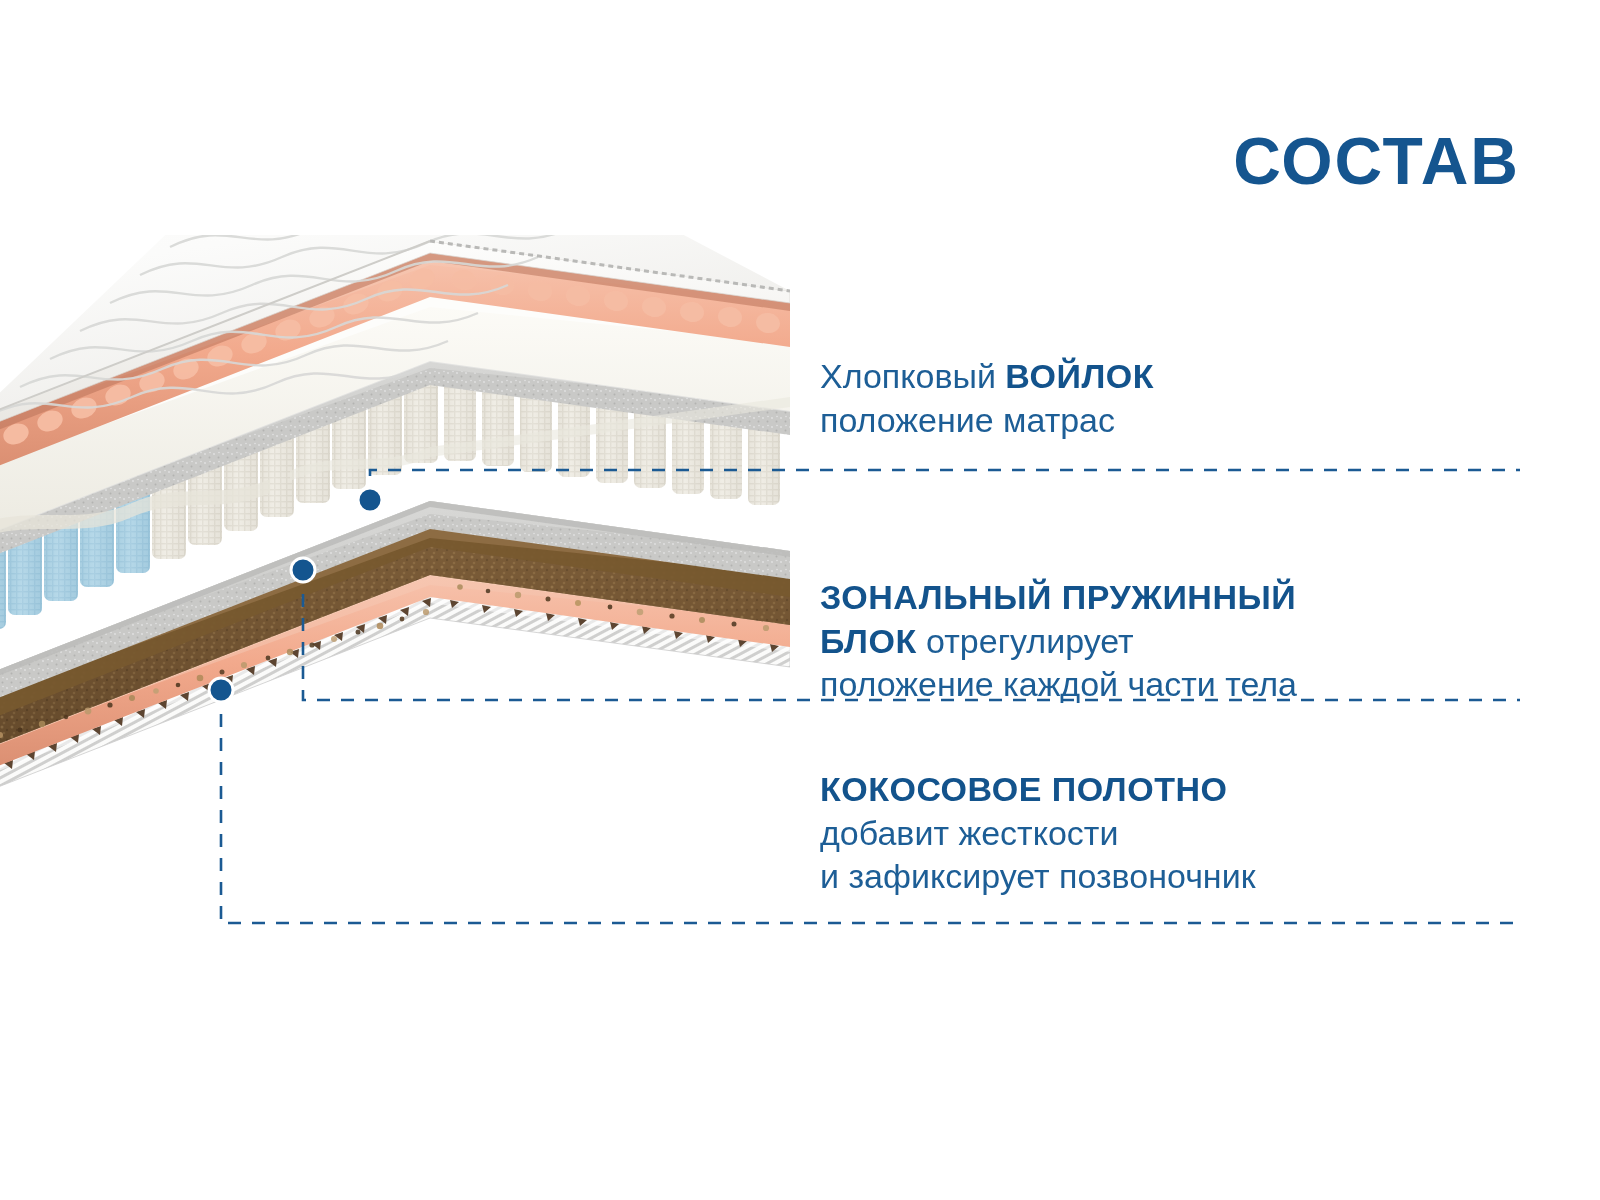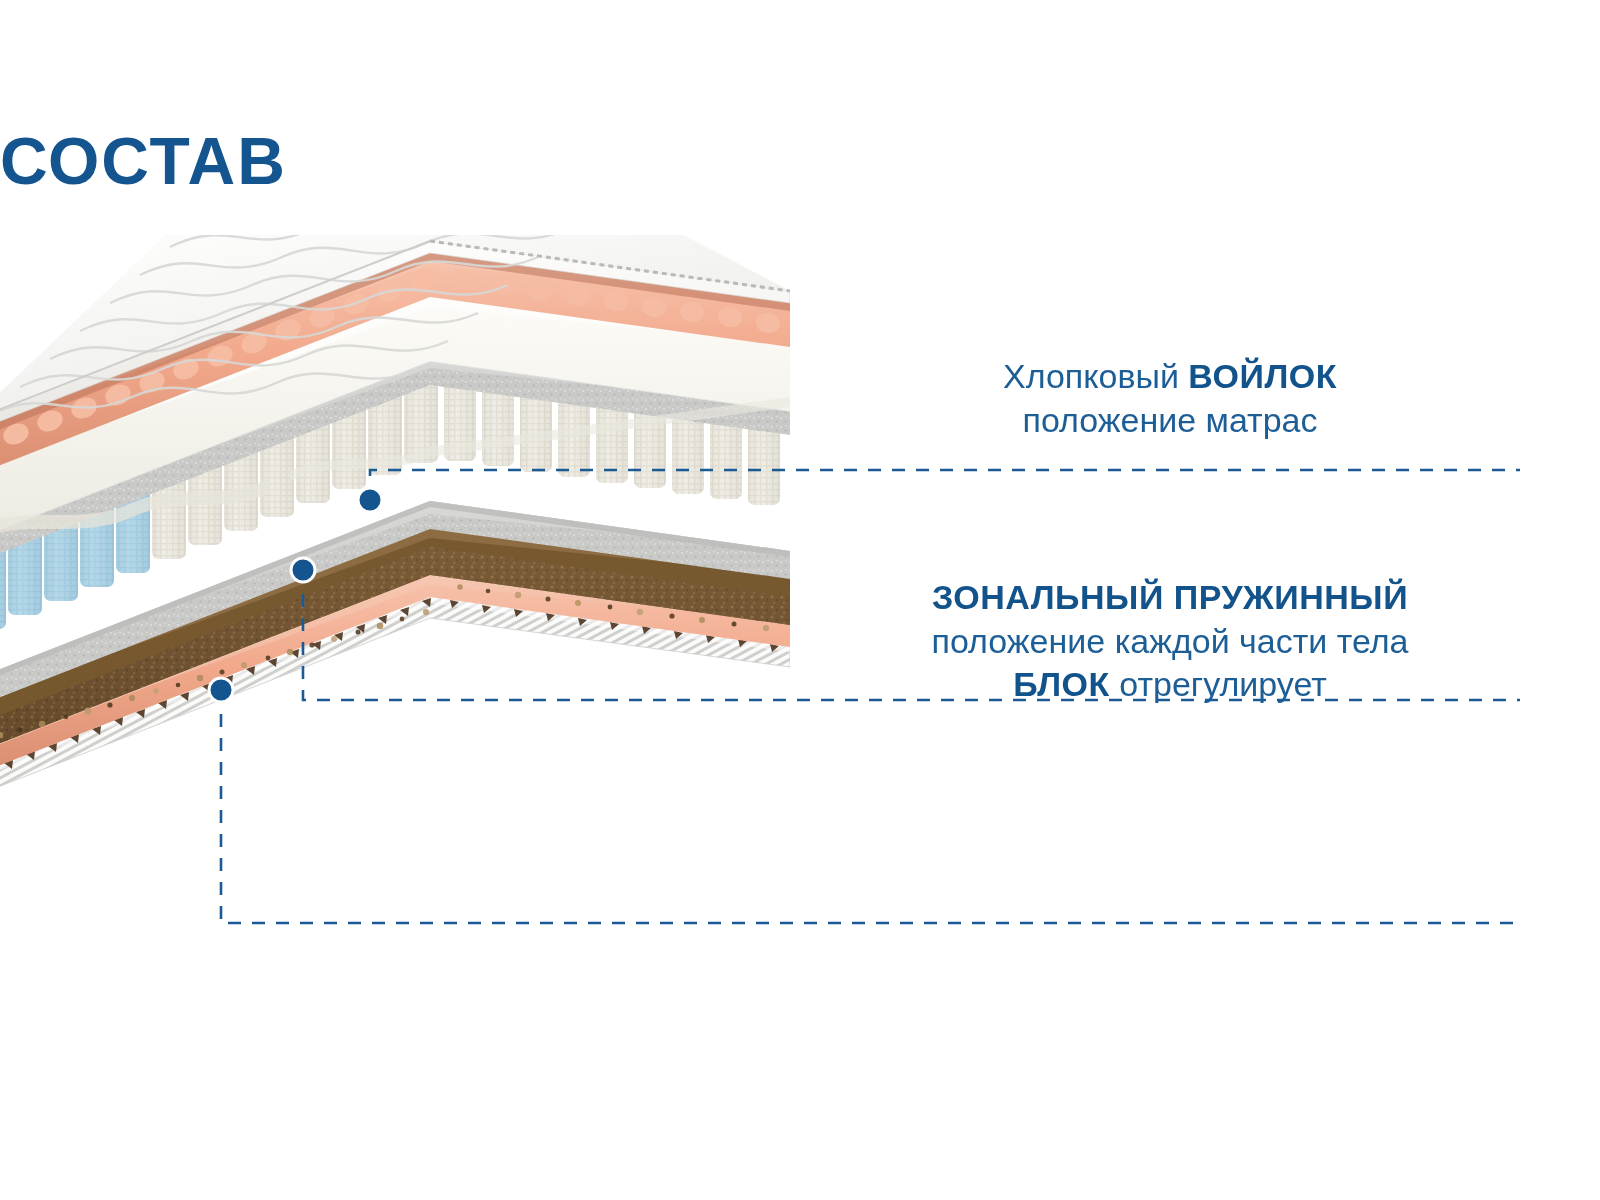--- a/index.html
+++ b/index.html
@@ -17,34 +17,34 @@
     background: #ffffff;
     overflow: hidden;
   }
 
   
   #title {
     position: absolute;
     left: 0;
     top: 128px;
     width: 1520px;
-    text-align: left;
+    text-align: right;
     color: #15558f;
     font-size: 66px;
     font-weight: bold;
     letter-spacing: 2px;
     line-height: 1;
   }
 
   
   .callout {
     position: absolute;
     width: 700px;
     left: 820px;
-    text-align: center;
+    text-align: left;
     color: #1d5e96;
     font-size: 34px;
     line-height: 1.28;
     font-weight: 300;
   }
   .callout .em {
     font-weight: bold;
     color: #13538c;
     letter-spacing: 0.5px;
   }
@@ -441,20 +441,25 @@
 
   <div class="callout" id="callout-1">
     <div>
       <span>Хлопковый </span><span class="em">ВОЙЛОК</span>
     </div>
     <div>положение матрас</div>
   </div>
 
   <div class="callout" id="callout-2">
     <div class="em">ЗОНАЛЬНЫЙ ПРУЖИННЫЙ</div>
-    <div>положение каждой части тела</div>
     <div>
       <span class="em">БЛОК</span><span> отрегулирует</span>
     </div>
+    <div>положение каждой части тела</div>
   </div>
 
+  <div class="callout" id="callout-3">
+    <div class="em">КОКОСОВОЕ ПОЛОТНО</div>
+    <div>добавит жесткости</div>
+    <div>и зафиксирует позвоночник</div>
+  </div>
 
 </div>
 
 </body></html>

